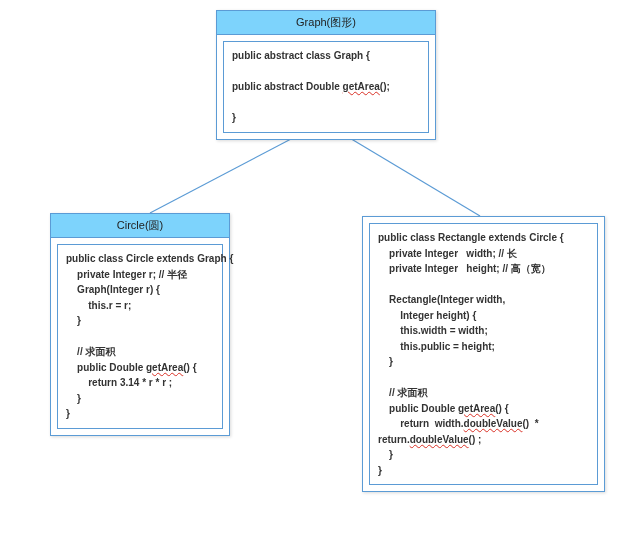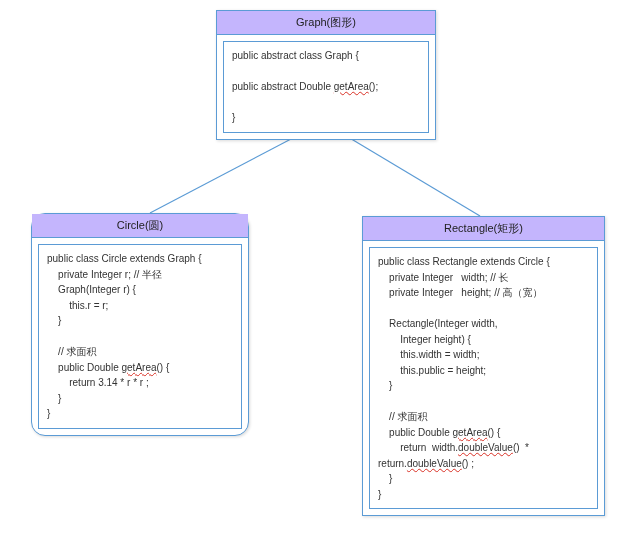--- a/index.html
+++ b/index.html
@@ -14,56 +14,57 @@
     position: relative;
     color: #333;
   }
   .node {
     position: absolute;
     border: 1px solid #5b9bd5;
     background: #fff;
     box-shadow: 1px 1px 3px rgba(0,0,0,0.15);
   }
   .node-header {
-    background: #c4b5fd;
+    background: #7dd3fc;
     border-bottom: 1px solid #5b9bd5;
     text-align: center;
     padding: 4px 6px;
     font-size: 11px;
     color: #222;
   }
   .node-body {
     padding: 6px 6px;
     min-height: 50px;
     position: relative;
   }
   .code-box {
     border: 1px solid #5b9bd5;
     padding: 6px 8px;
     font-size: 10px;
     line-height: 1.55;
     white-space: pre;
     font-family: "Microsoft YaHei", Arial, sans-serif;
     color: #333;
+    font-weight: bold;
   }
   .underline-red {
     text-decoration: underline;
     text-decoration-color: #d93025;
     text-decoration-style: wavy;
   }
   svg.arrows {
     position: absolute;
     left: 0; top: 0;
     width: 640px;
     height: 541px;
     pointer-events: none;
   }
   
   #graph-node  { left: 216px; top: 10px;  width: 220px; }
-  #circle-node { left: 31px;  top: 213px; width: 218px; border-radius: 14px; }
+  #circle-node { left: 50px;  top: 213px; width: 180px; }
   #rect-node   { left: 362px; top: 216px; width: 243px; }
 </style>
 </head>
 <body>
 
 <svg class="arrows">
   <defs>
     <marker id="triangle" viewBox="0 0 10 10" refX="9" refY="5" markerWidth="9" markerHeight="9" orient="auto-start-reverse">
       <path d="M 0 0 L 10 5 L 0 10 z" fill="#5b9bd5"></path>
     </marker>
@@ -94,21 +95,20 @@
 <span></span>
 <span>    // 求面积</span>
 <span>    public Double </span><span class="underline-red">getArea</span><span>() {</span>
 <span>        return 3.14 * r * r ;</span>
 <span>    }</span>
 <span>}</span></div>
   </div>
 </div>
 
 <div id="rect-node" class="node">
-  <div class="node-header">Rectangle(矩形)</div>
   <div class="node-body">
     <div class="code-box"><span>public class Rectangle extends Circle {</span>
 <span>    private Integer   width; // 长</span>
 <span>    private Integer   height; // 高（宽）</span>
 <span></span>
 <span>    Rectangle(Integer width,</span>
 <span>        Integer height) {</span>
 <span>        this.width = width;</span>
 <span>        this.public = height;</span>
 <span>    }</span>

